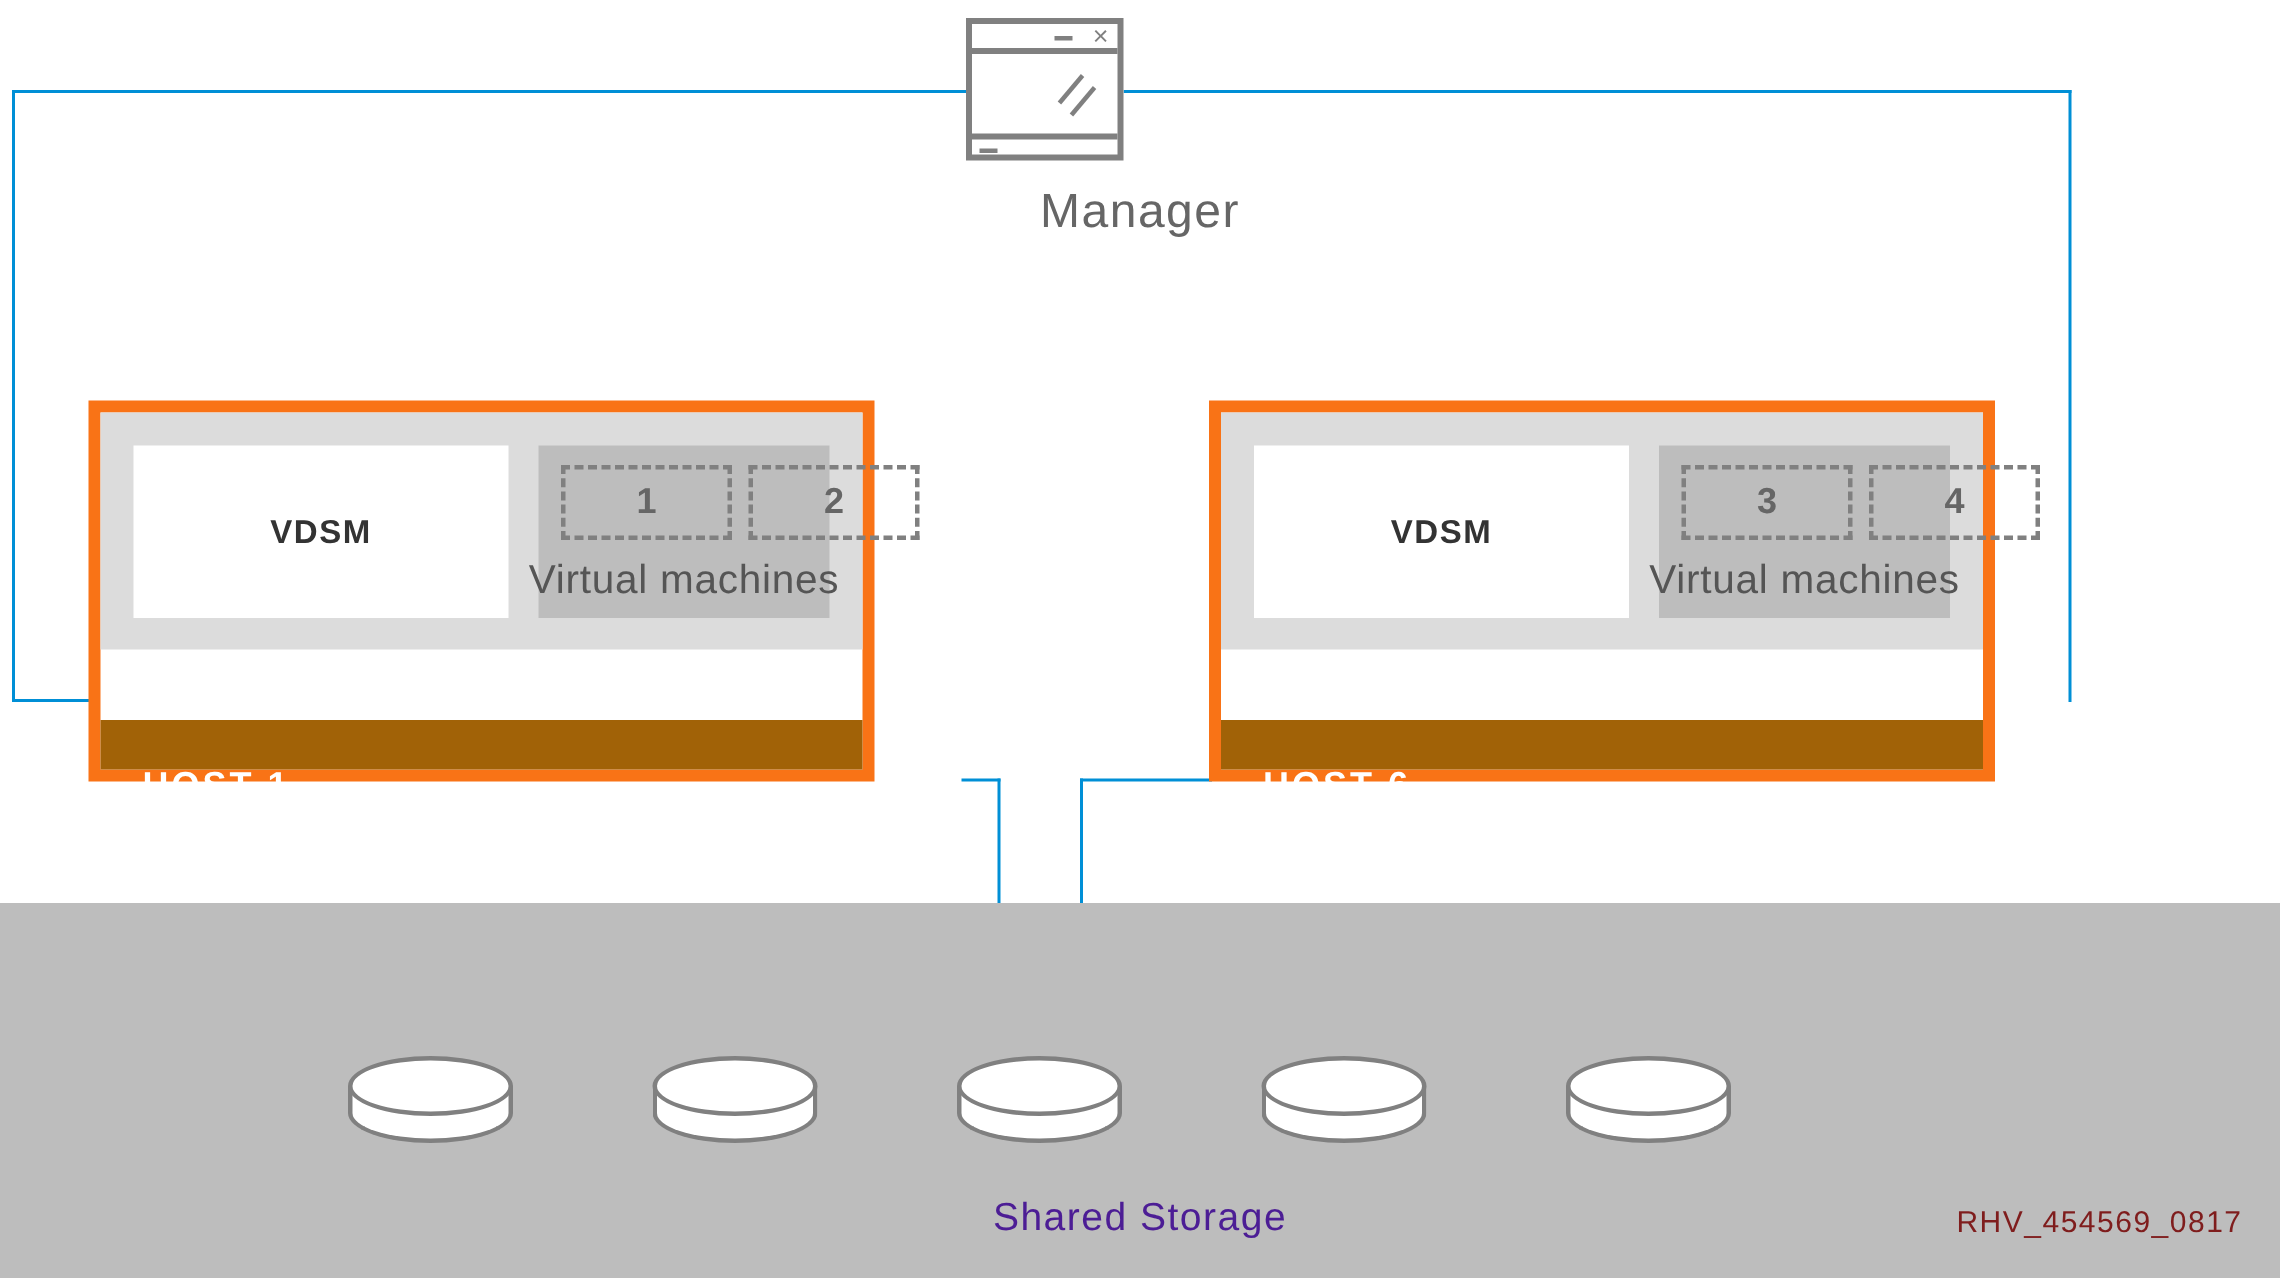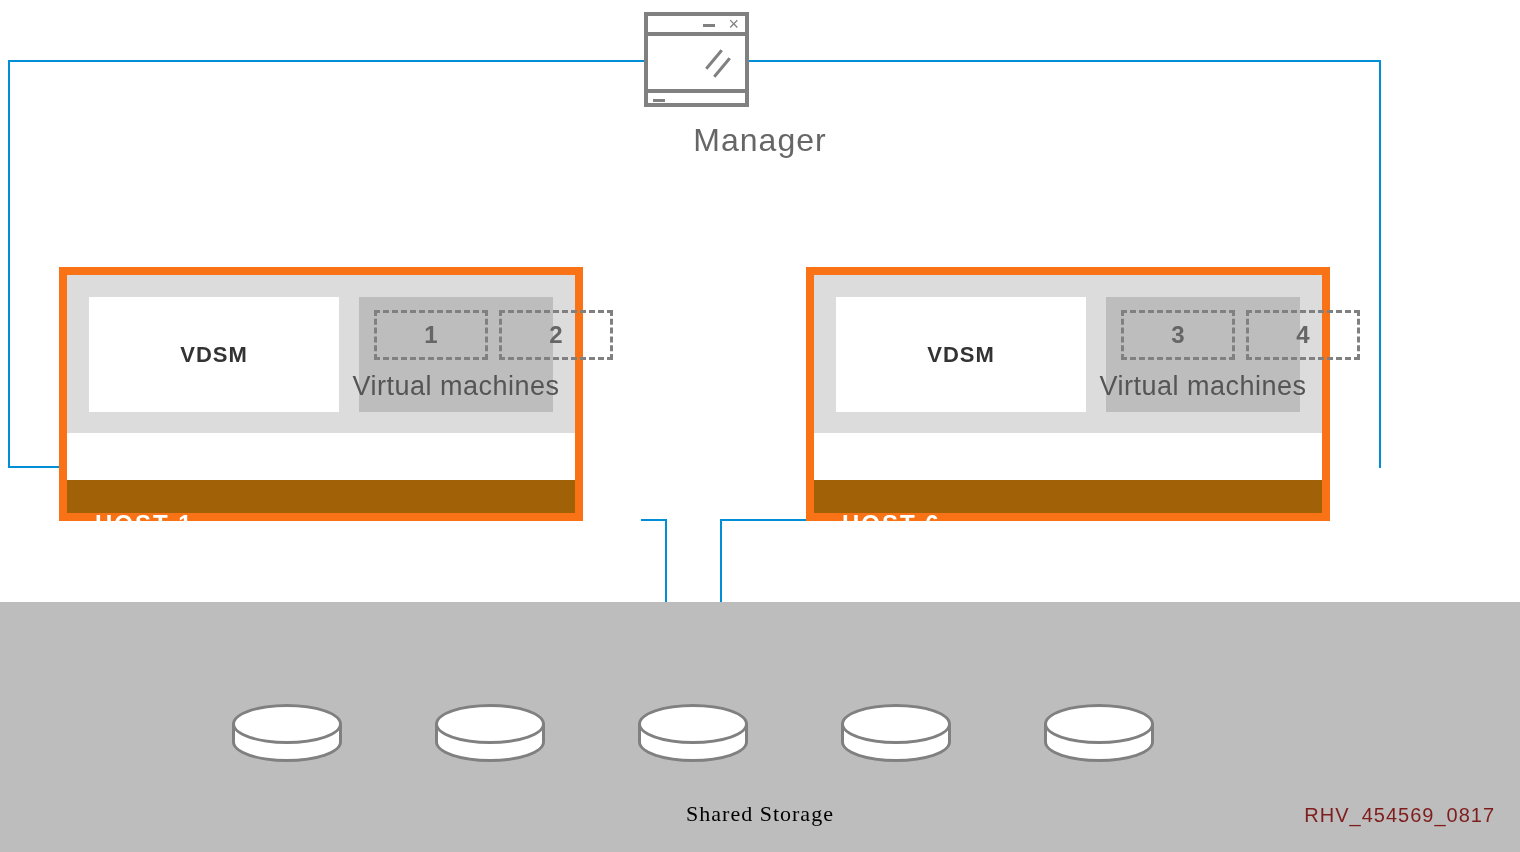--- a/index.html
+++ b/index.html
@@ -21,24 +21,23 @@
     right: 0;
     bottom: 0;
     height: 250px;
     background: #bdbdbd;
   }
   .storage-label {
     position: absolute;
     left: 50%;
     transform: translateX(-50%);
     bottom: 25px;
-    font-size: 22px;
+    font-size: 26px;
     letter-spacing: 1px;
-    color: #000000;
-    font-family: Liberation Serif, serif;
+    color: #4c1d95;
   }
   .footprint {
     position: absolute;
     right: 25px;
     bottom: 25px;
     font-size: 20px;
     letter-spacing: 1px;
     color: #7f1d1d;
   }
   .disk {

